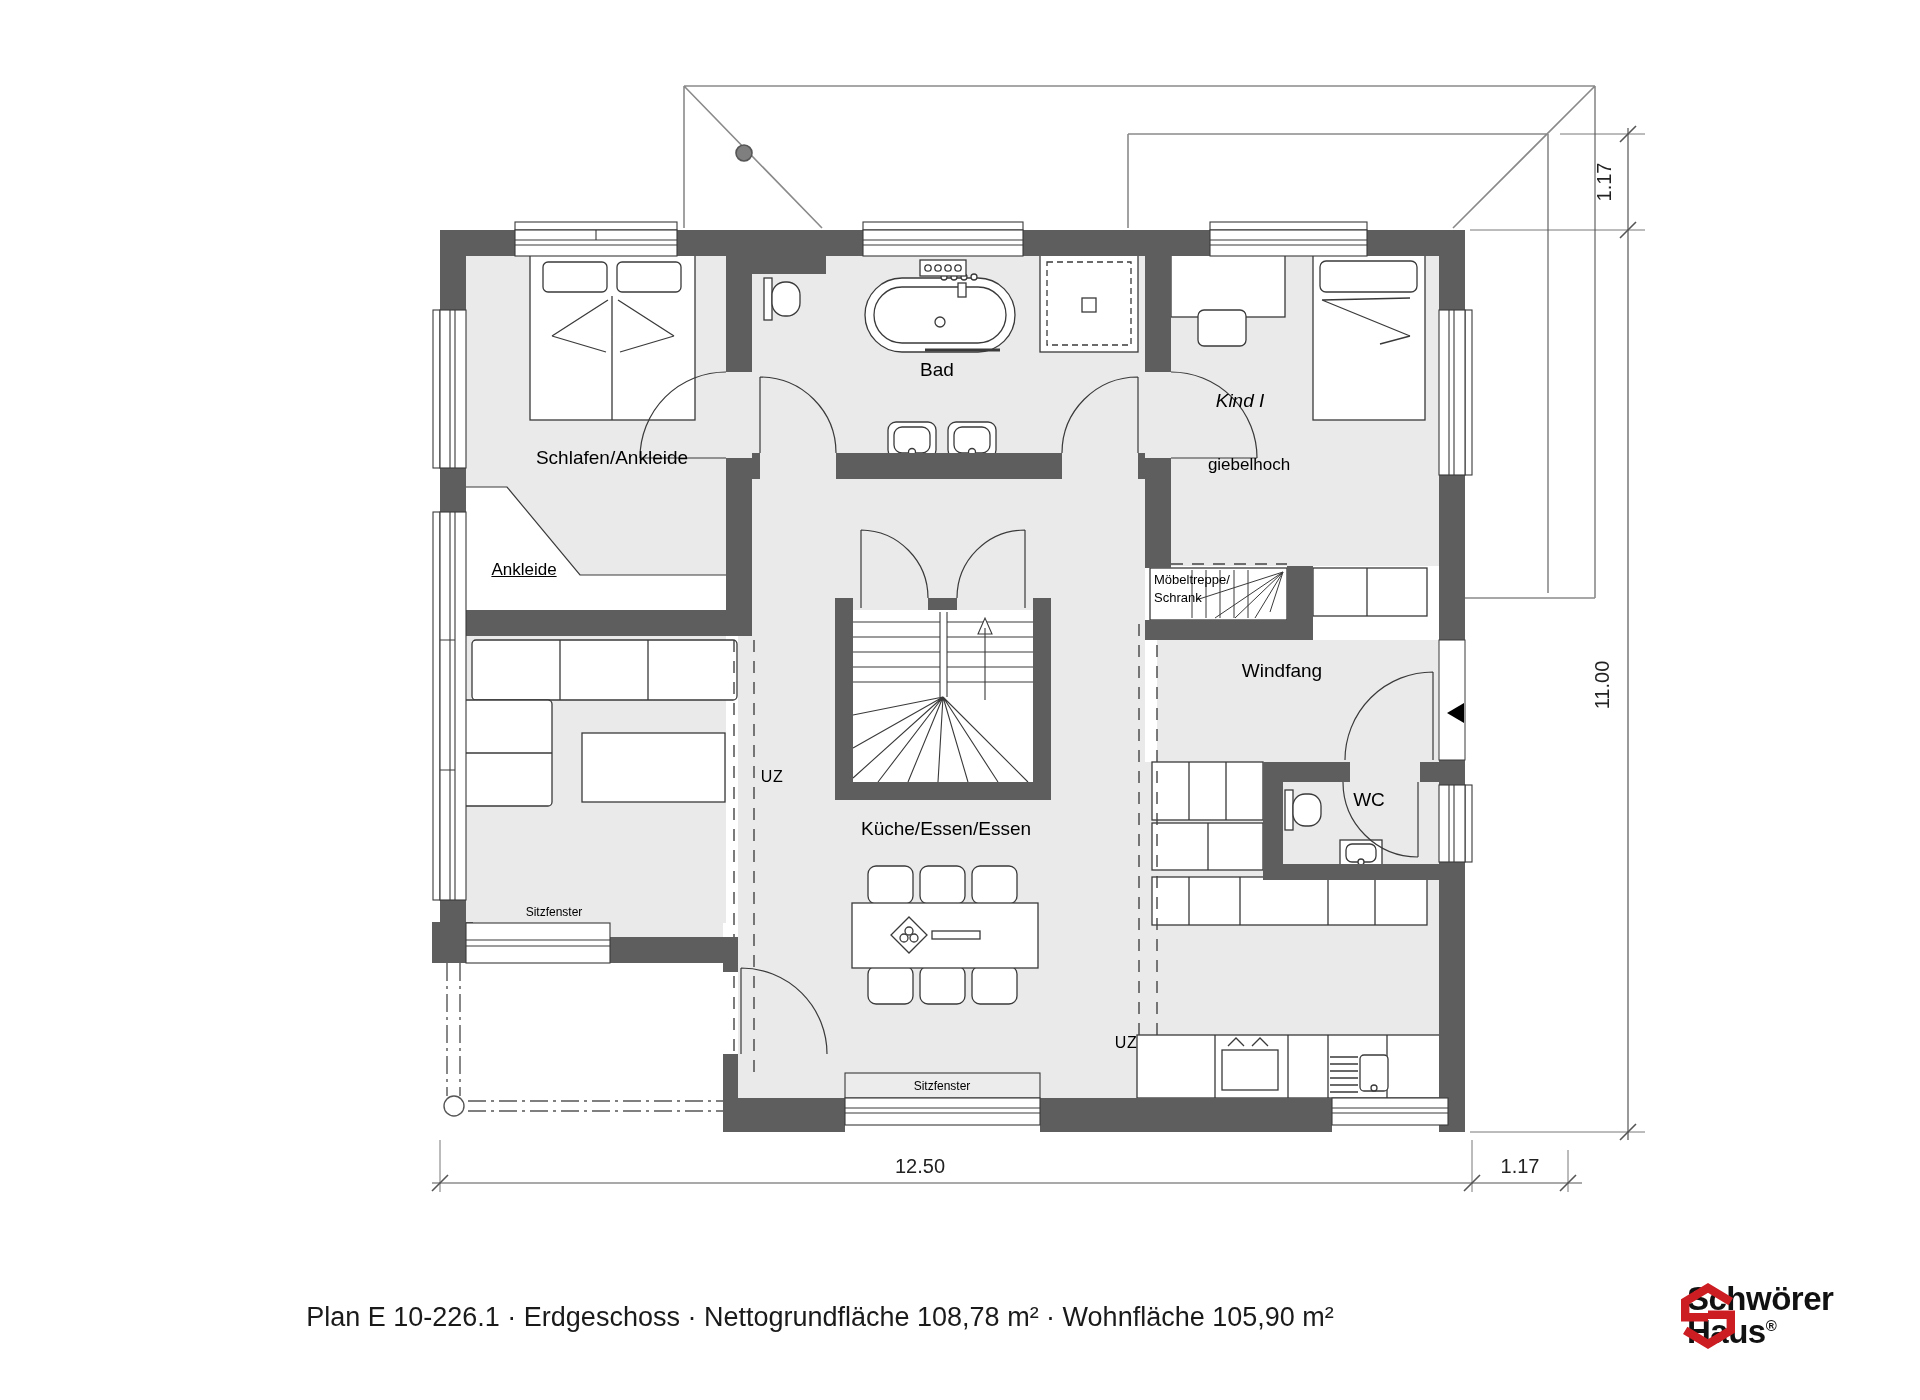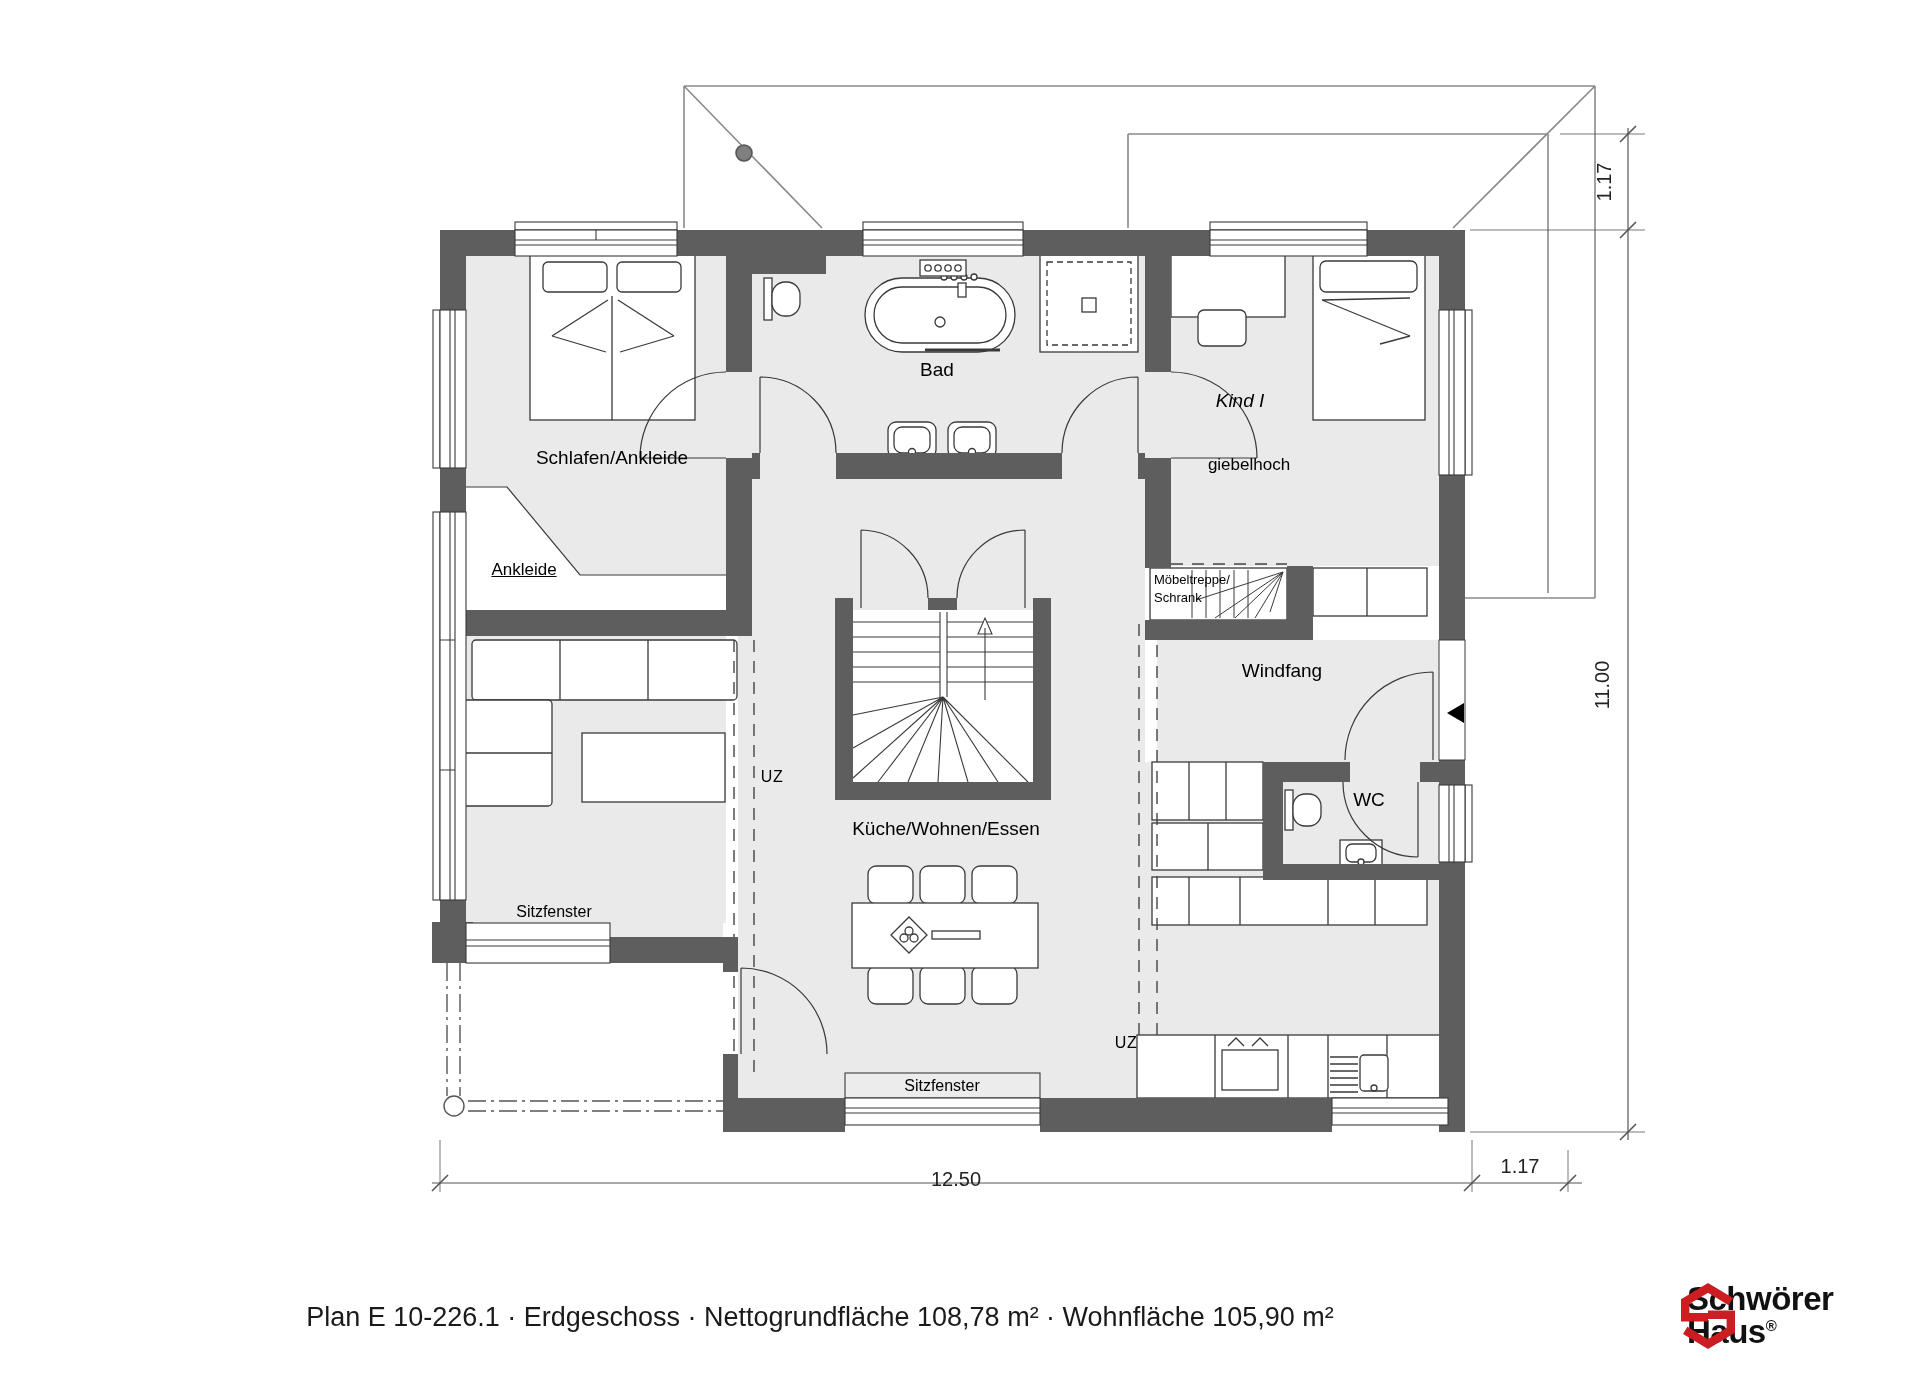--- a/index.html
+++ b/index.html
@@ -2,21 +2,21 @@
 <html><head>
 <meta charset="utf-8">
 <style>
   html,body{margin:0;padding:0;background:#fff;}
   .canvas{position:relative;width:1920px;height:1400px;background:#fff;overflow:hidden;
           font-family:"Liberation Sans", sans-serif;color:#1a1a1a;}
   svg{position:absolute;left:0;top:0;}
   .lbl{position:absolute;transform:translate(-50%,-50%);white-space:nowrap;color:#000000;}
   .lbl.r19{font-size:19px;}
   .lbl.r17{font-size:17px;}
-  .lbl.r16{font-size:16px;text-align:right;}
+  .lbl.r16{font-size:12px;text-align:right;}
   .lbl.r14{font-size:16px;letter-spacing:.5px;}
   .lbl.small{font-size:13px;transform:none;}
   .dim{position:absolute;font-size:20px;color:#222;white-space:nowrap;}
   .dim.rot{transform:translate(-50%,-50%) rotate(-90deg);}
   .dim.hor{transform:translate(-50%,-50%);}
   .footer{position:absolute;left:0;top:1302px;width:1544px;text-align:center;
           font-size:27px;color:#1a1a1a;margin-left:48px;}
   .logo{position:absolute;left:1678px;top:1282px;display:flex;align-items:flex-start;}
   .logo .txt{margin-left:9px;line-height:1.0;}
   .logo .l1,.logo .l2{font-size:33px;font-weight:bold;color:#111;letter-spacing:-0.5px;}
@@ -304,29 +304,29 @@
 
 <div class="lbl r19" style="left:612px;top:458px;">Schlafen/Ankleide</div>
 <div class="lbl r17" style="left:524px;top:570px;text-decoration:underline;">Ankleide</div>
 <div class="lbl r19" style="left:937px;top:370px;">Bad</div>
 <div class="lbl r19" style="left:1240px;top:401px;font-style:italic;">Kind I</div>
 <div class="lbl r17" style="left:1243px;top:465px;margin-left:6px;">giebelhoch</div>
 <div class="lbl small" style="left:1154px;top:572px;">Möbeltreppe/</div>
 <div class="lbl small" style="left:1154px;top:590px;">Schrank</div>
 <div class="lbl r19" style="left:1282px;top:671px;">Windfang</div>
 <div class="lbl r19" style="left:1369px;top:800px;">WC</div>
-<div class="lbl r19" style="left:946px;top:829px;">Küche/Wohnen/Essen</div>
+<div class="lbl r19" style="left:946px;top:829px;">Küche/Essen/Essen</div>
 <div class="lbl r16" style="left:554px;top:912px;">Sitzfenster</div>
 <div class="lbl r16" style="left:942px;top:1086px;">Sitzfenster</div>
 <div class="lbl r14" style="left:772px;top:777px;">UZ</div>
 <div class="lbl r14" style="left:1126px;top:1043px;">UZ</div>
 
 <div class="dim rot" style="left:1604px;top:182px;">1.17</div>
 <div class="dim rot" style="left:1602px;top:685px;">11.00</div>
-<div class="dim hor" style="left:956px;top:1166px;margin-top:13px;">12.50</div>
+<div class="dim hor" style="left:920px;top:1166px;">12.50</div>
 <div class="dim hor" style="left:1520px;top:1166px;">1.17</div>
 
 <div class="footer">Plan E 10-226.1 · Erdgeschoss · Nettogrundfläche 108,78 m² · Wohnfläche 105,90 m²</div>
 
 <div class="logo">
   <svg width="60" height="68" viewBox="0 0 100 112">
     <path d="M88,32 L50,9 L12,32 L12,58 L50,58" fill="none" stroke="#cc1d23" stroke-width="14"></path>
     <path d="M12,80 L50,103 L88,80 L88,54 L50,54" fill="none" stroke="#cc1d23" stroke-width="14"></path>
   </svg>
   <div class="txt">

